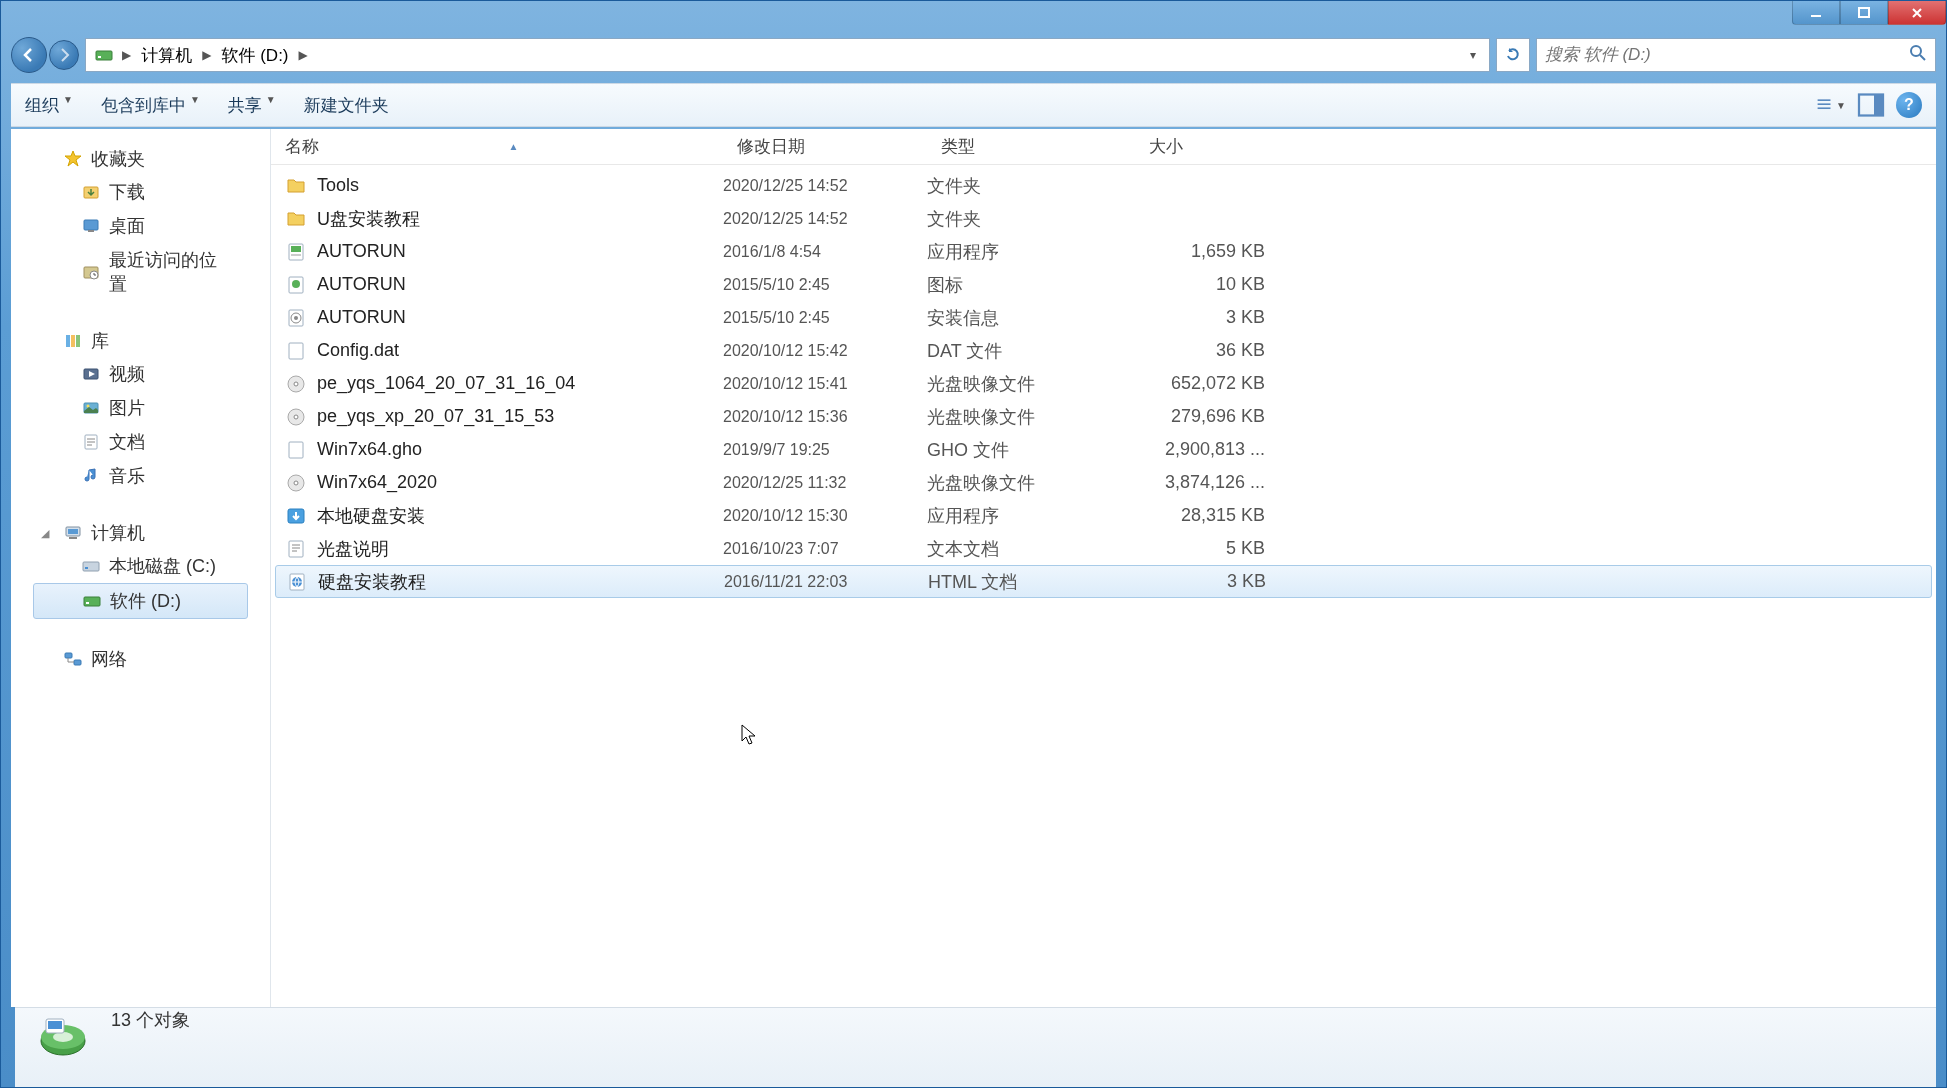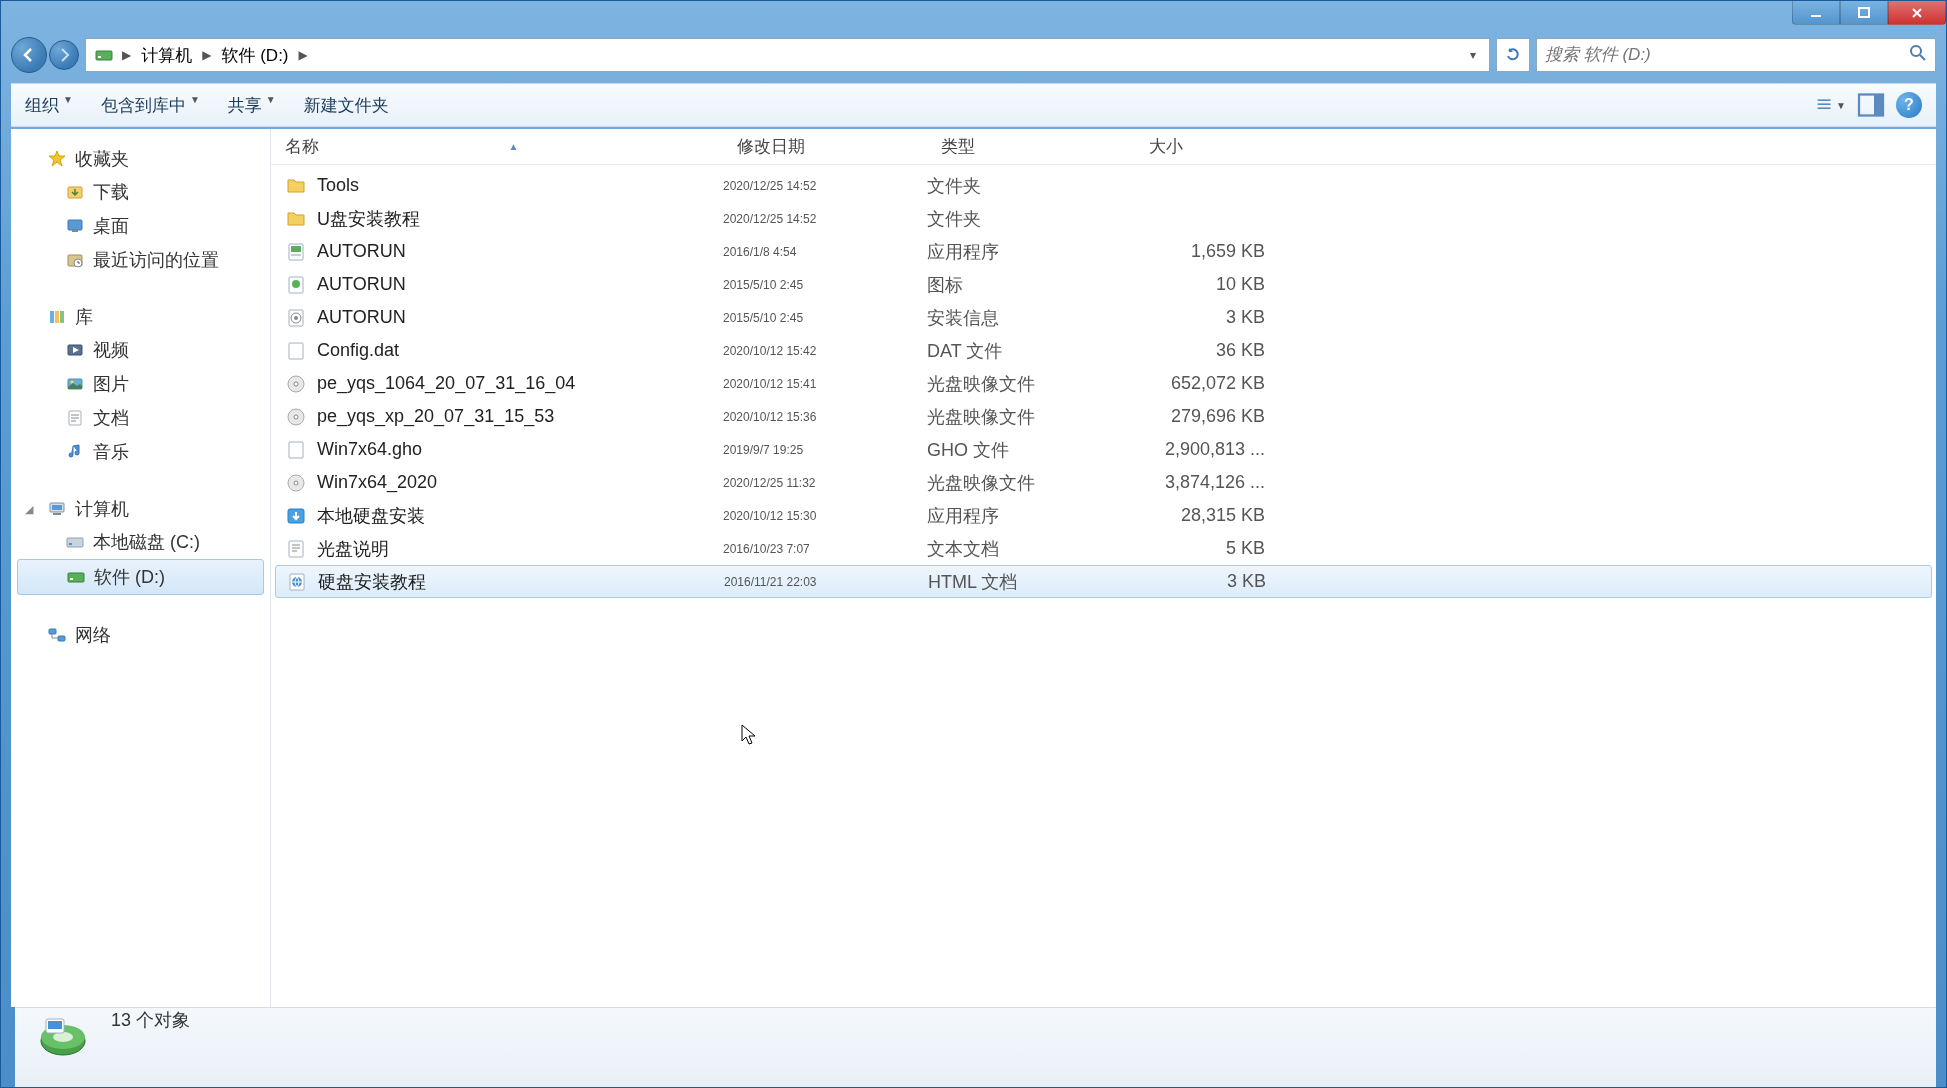--- a/index.html
+++ b/index.html
@@ -40,42 +40,42 @@
 .tool-item { font-size: 17px; color: #1a3a5a; cursor: pointer; display: flex; align-items: flex-start; gap: 4px; }
 .tool-item .drop { font-size: 10px; color: #555; }
 .tool-right { margin-left: auto; display: flex; align-items: center; gap: 10px; }
 .tool-icon-btn { width: 30px; height: 30px; display: flex; align-items: center; justify-content: center; cursor: pointer; }
 .view-btn { display:flex; align-items:center; gap:4px; }
 .view-btn svg { width: 20px; height: 20px; }
 .help-btn { width: 26px; height: 26px; border-radius: 50%; background: radial-gradient(circle at 30% 30%, #6cb4ee, #2a7ac0); color: #fff; display:flex; align-items:center; justify-content:center; font-weight: bold; font-size: 16px; }
 
 .body-area { position: absolute; top: 128px; left: 10px; right: 10px; bottom: 80px; background: #fff; display: flex; }
 
-.sidebar { width: 260px; border-right: 1px solid #e0e6ec; padding: 14px 0; overflow-y: auto; }
+.sidebar { width: 260px; border-right: 1px solid #e0e6ec; padding: 14px 16px; overflow-y: auto; }
 .side-group { margin-bottom: 24px; }
 .side-head { display: flex; align-items: center; gap: 8px; padding: 4px 20px 4px 36px; font-size: 18px; color: #333; cursor: pointer; position: relative; }
 .side-head .tree-arrow { position: absolute; left: 14px; font-size: 11px; color: #888; }
 .side-item { display: flex; align-items: center; gap: 8px; padding: 5px 20px 5px 54px; font-size: 18px; color: #333; cursor: pointer; }
 .side-item.selected { background: linear-gradient(to bottom, #e8f2fc, #d4e7f8); border: 1px solid #a8c8e8; margin: 0 6px; padding-left: 48px; border-radius: 3px; }
 .side-icon { width: 20px; height: 20px; display:flex; align-items:center; justify-content:center; flex-shrink:0; }
 .side-icon svg { width: 18px; height: 18px; }
 
 .main-pane { flex: 1; display: flex; flex-direction: column; }
 .col-headers { height: 36px; display: flex; align-items: center; border-bottom: 1px solid #e8e8e8; }
 .col-h { font-size: 17px; color: #444; padding: 0 14px; display: flex; align-items: center; height: 100%; border-right: 1px solid transparent; cursor: pointer; }
 .col-name { width: 452px; }
 .col-date { width: 204px; }
 .col-type { width: 208px; }
 .col-size { width: 140px; text-align: right; }
 .sort-ind { margin: 0 auto; font-size: 10px; color: #5a8ac0; }
 
 .file-list { flex: 1; padding: 4px 0; }
 .file-row { height: 33px; display: flex; align-items: center; padding: 0 0 0 14px; cursor: pointer; }
 .file-row .cell-name { width: 438px; display: flex; align-items: center; gap: 10px; font-size: 18px; color: #222; }
-.file-row .cell-date { width: 204px; font-size: 12px; color: #555; }
+.file-row .cell-date { width: 204px; font-size: 16px; color: #555; }
 .file-row .cell-type { width: 208px; font-size: 18px; color: #555; }
 .file-row .cell-size { width: 130px; font-size: 18px; color: #555; text-align: right; }
 .file-icon { width: 22px; height: 22px; display:flex; align-items:center; justify-content:center; flex-shrink:0; }
 .file-icon svg { width: 20px; height: 20px; }
 .file-row.selected { background: linear-gradient(to bottom, #eef6fd, #dcecfa); border: 1px solid #a8cbe8; border-radius: 3px; margin: 0 4px; padding-left: 10px; }
 
 .status-bar { position: absolute; bottom: 0; left: 14px; right: 10px; height: 80px; background: linear-gradient(to bottom, #f4f8fc, #e8f0f7); border-top: 1px solid #d4dde6; display: flex; align-items: flex-start; padding: 0 20px; gap: 20px; }
 .status-icon { width: 56px; height: 56px; display:flex; align-items:center; justify-content:center; }
 .status-icon svg { width: 50px; height: 50px; }
 .status-text { font-size: 18px; color: #333; }

